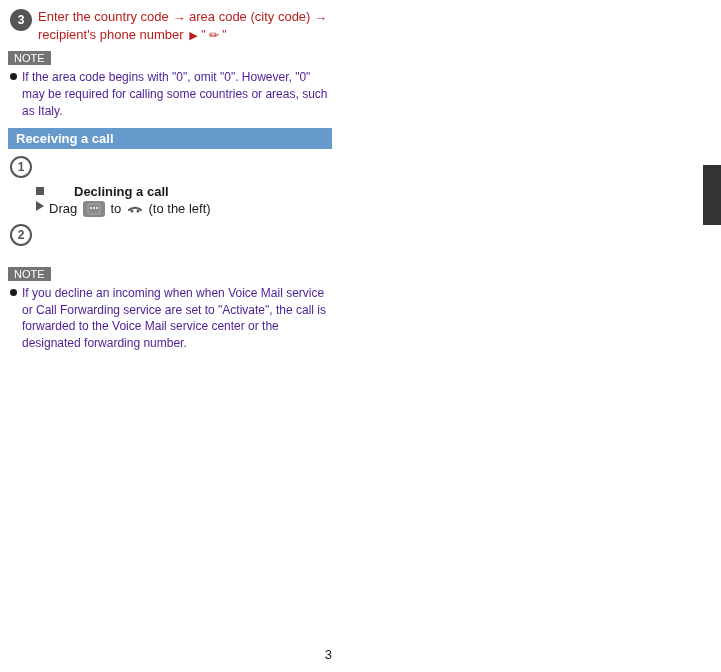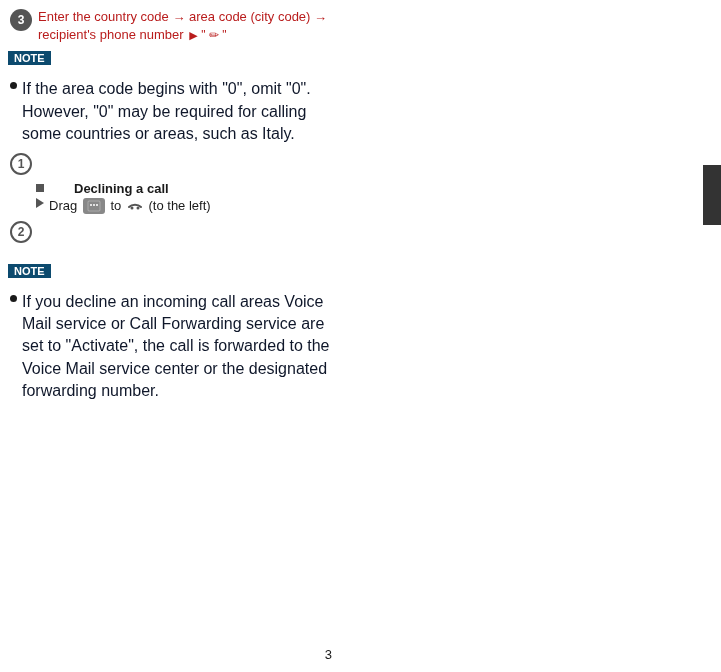--- a/index.html
+++ b/index.html
@@ -53,47 +53,47 @@
       display: inline-block;
       font-size: 13px;
     }
 
     
     .note-box {
       background: #ffffff;
       margin: 6px 0;
     }
     .note-label {
-      background: #0c4a6e;
+      background: #737373;
       color: #ffffff;
       font-size: 11px;
-      font-weight: bold;
+      font-weight: normal;
       padding: 1px 6px;
       display: inline-block;
-      margin-bottom: 13px;
+      margin-bottom: 4px;
     }
     .note-item {
       display: flex;
       align-items: flex-start;
       margin-bottom: 3px;
       padding-left: 2px;
     }
     .note-bullet {
       width: 7px;
       height: 7px;
       border-radius: 50%;
       background: #1a1a1a;
       flex-shrink: 0;
       margin-top: 4px;
       margin-right: 5px;
     }
     .note-text {
-      font-size: 16px;
+      font-size: 12px;
       line-height: 1.4;
-      color: #0f172a;
+      color: #4c1d95;
     }
 
     
     .section-header {
       background: #6699cc;
       color: #ffffff;
       font-size: 13px;
       font-weight: bold;
       padding: 3px 8px;
       margin: 8px 0 6px 0;
@@ -187,20 +187,23 @@
   <div class="note-box">
     <div class="note-label">NOTE</div>
     <div class="note-item">
       <div class="note-bullet"></div>
       <div class="note-text">
         If the area code begins with "0", omit "0". However, "0" may be required for calling some countries or areas, such as Italy.
       </div>
     </div>
   </div>
 
+  <div class="section-header">
+    <span>Receiving a call</span>
+  </div>
 
   <div class="step-row">
     <div class="step-circle-outline">1</div>
   </div>
 
   <div class="declining-section">
     <div class="declining-header">
       <div class="square-bullet"></div>
       <span style="font-size:13px;font-weight:bold;padding-left:25px;">Declining a call</span>
     </div>
@@ -230,21 +233,21 @@
     <div class="step-circle-outline">2</div>
   </div>
 
   <div style="height:8px;"></div>
 
   <div class="note-box">
     <div class="note-label">NOTE</div>
     <div class="note-item">
       <div class="note-bullet"></div>
       <div class="note-text">
-        If you decline an incoming call areas Voice Mail service or Call Forwarding service are set to "Activate", the call is forwarded to the Voice Mail service center or the designated forwarding number.
+        If you decline an incoming when when Voice Mail service or Call Forwarding service are set to "Activate", the call is forwarded to the Voice Mail service center or the designated forwarding number.
       </div>
     </div>
   </div>
 
   <div class="page-number">3</div>
 
 </div>
 
 <div class="dark-rect"></div>
 

